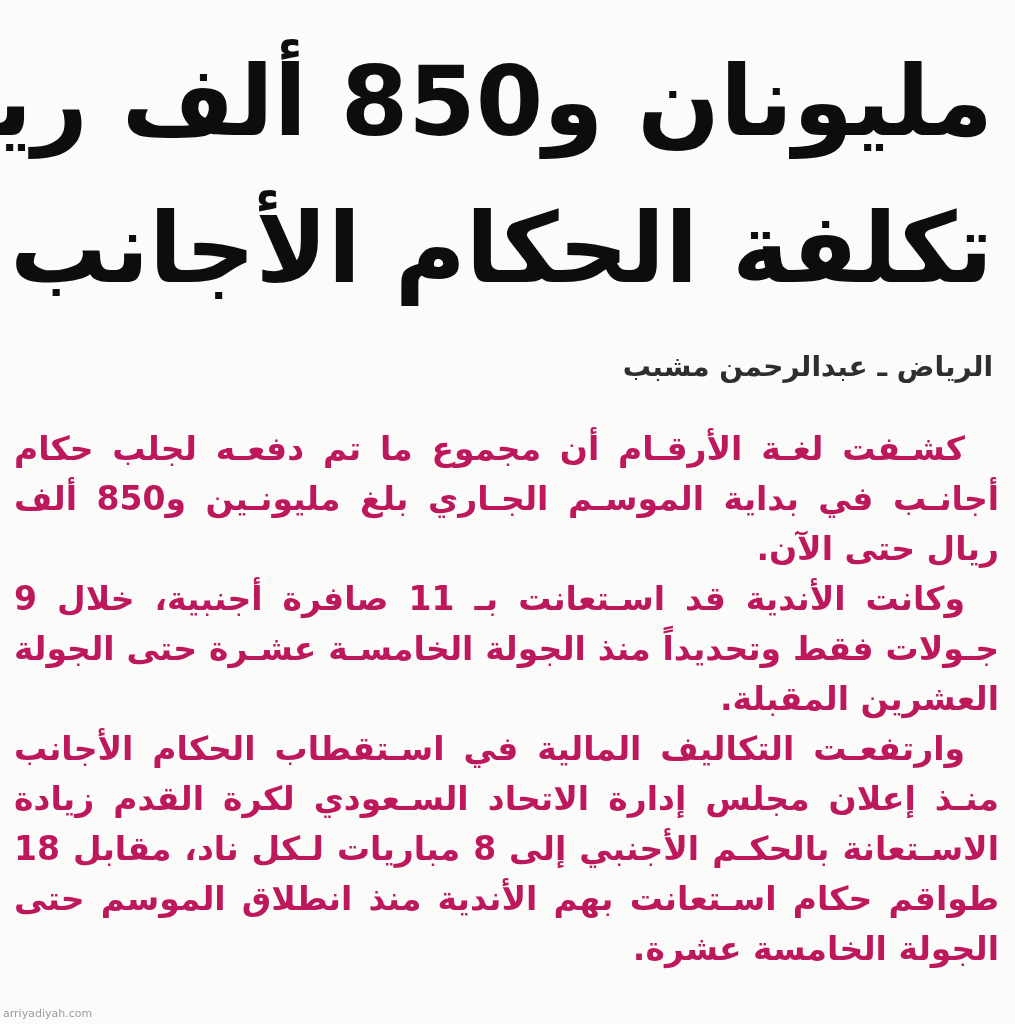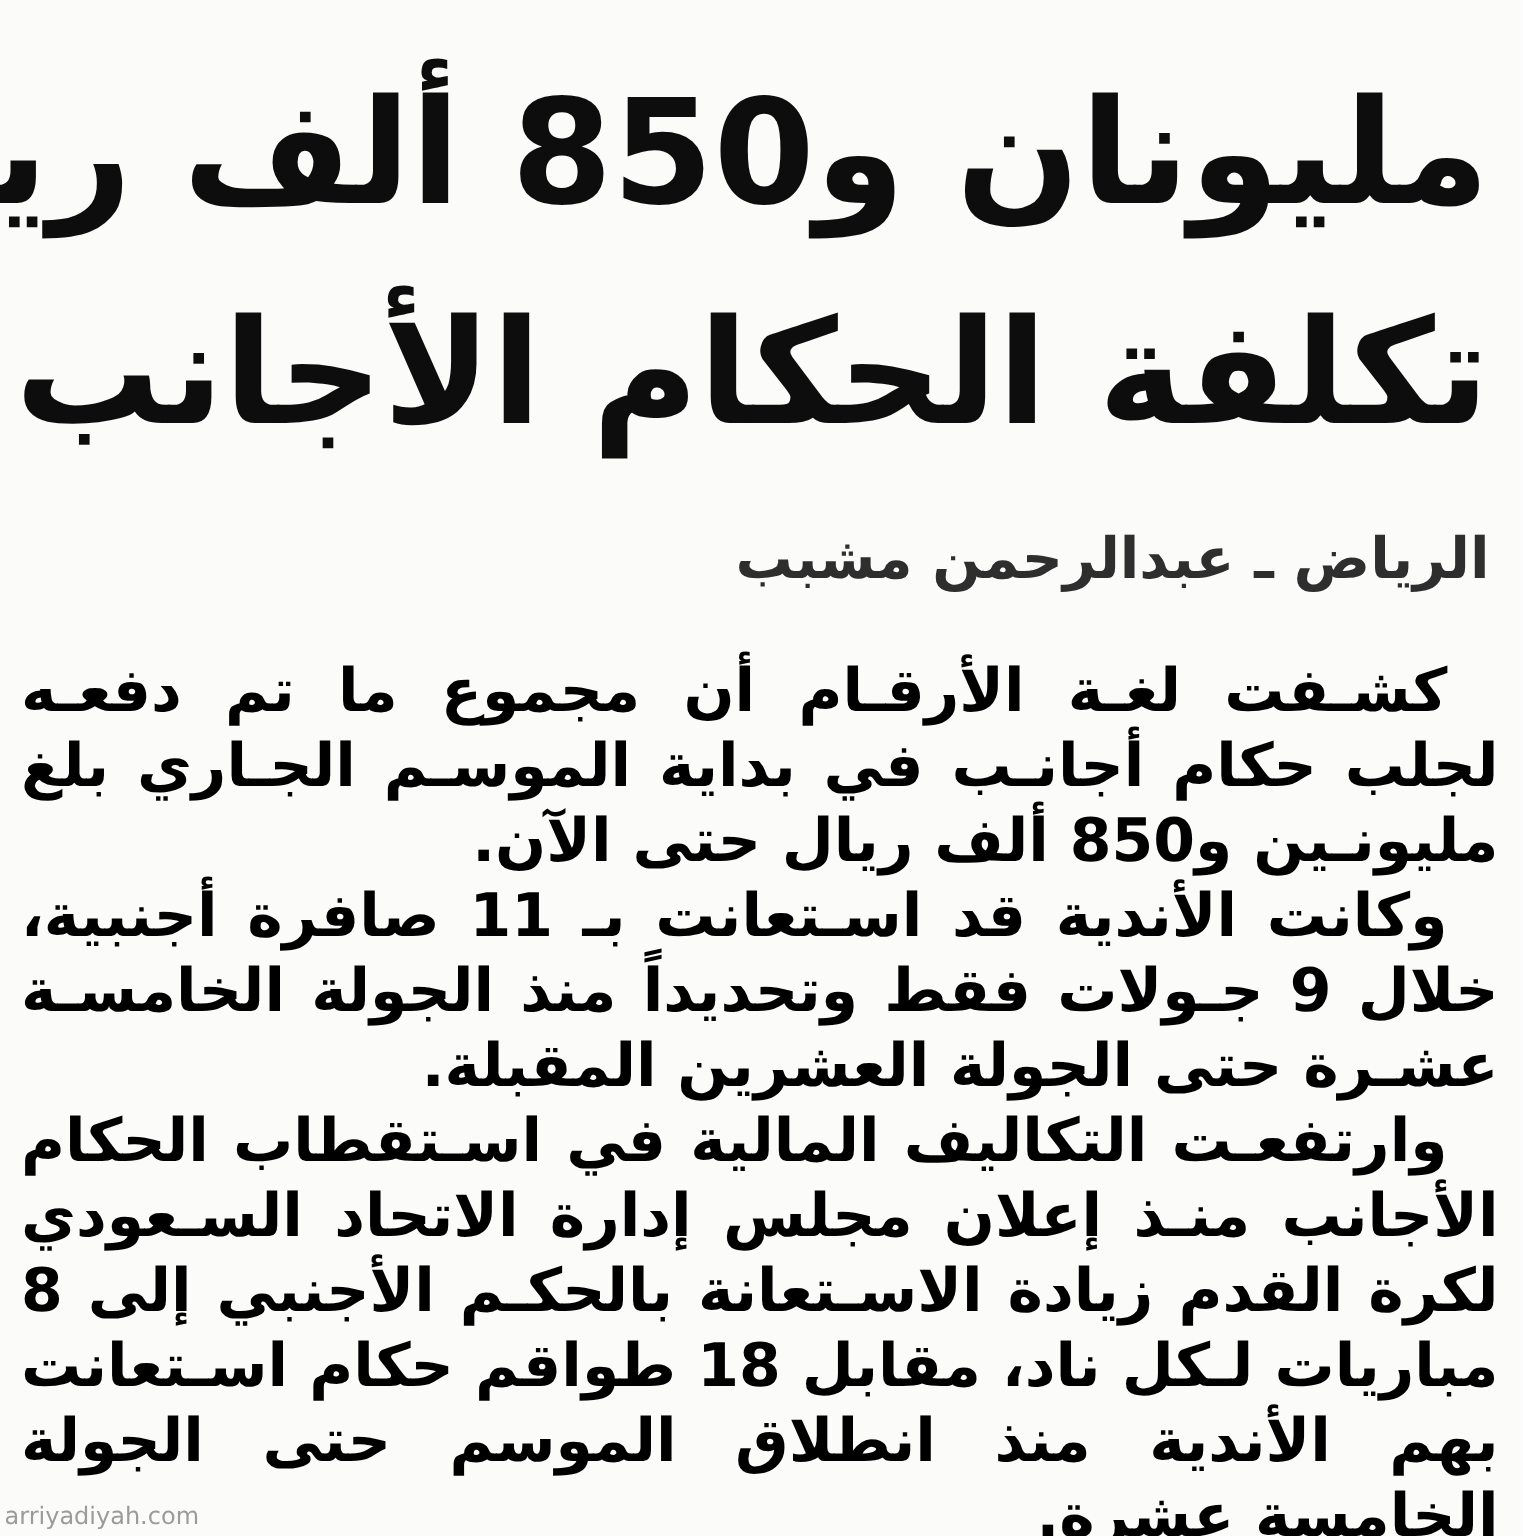--- a/index.html
+++ b/index.html
@@ -28,45 +28,45 @@
   .headline-line {
     display: block;
     text-align: justify;
     text-align-last: justify;
     text-justify: inter-word;
     white-space: nowrap;
   }
   .byline {
     margin: 26px 22px 0 0;
     color: #2e2e2e;
-    font-size: 38px;
+    font-size: 28px;
     font-weight: bold;
     text-align: right;
     line-height: 1.25;
   }
   .article-body {
     margin: 40px 16px 0 14px;
-    color: #000000;
-    font-size: 40px;
+    color: #be185d;
+    font-size: 33px;
     font-weight: bold;
     line-height: 50px;
   }
   .article-body p {
     margin: 0;
     text-align: justify;
     text-justify: inter-word;
     text-indent: 34px;
   }
   .watermark {
     position: absolute;
     left: 3px;
     bottom: 4px;
     direction: ltr;
     color: #9b9b9b;
-    font-size: 16px;
+    font-size: 11px;
     font-weight: normal;
     font-family: "DejaVu Sans", sans-serif;
   }
 </style>
 </head>
 <body>
 
 <div class="page">
 
   <h1 class="headline">

